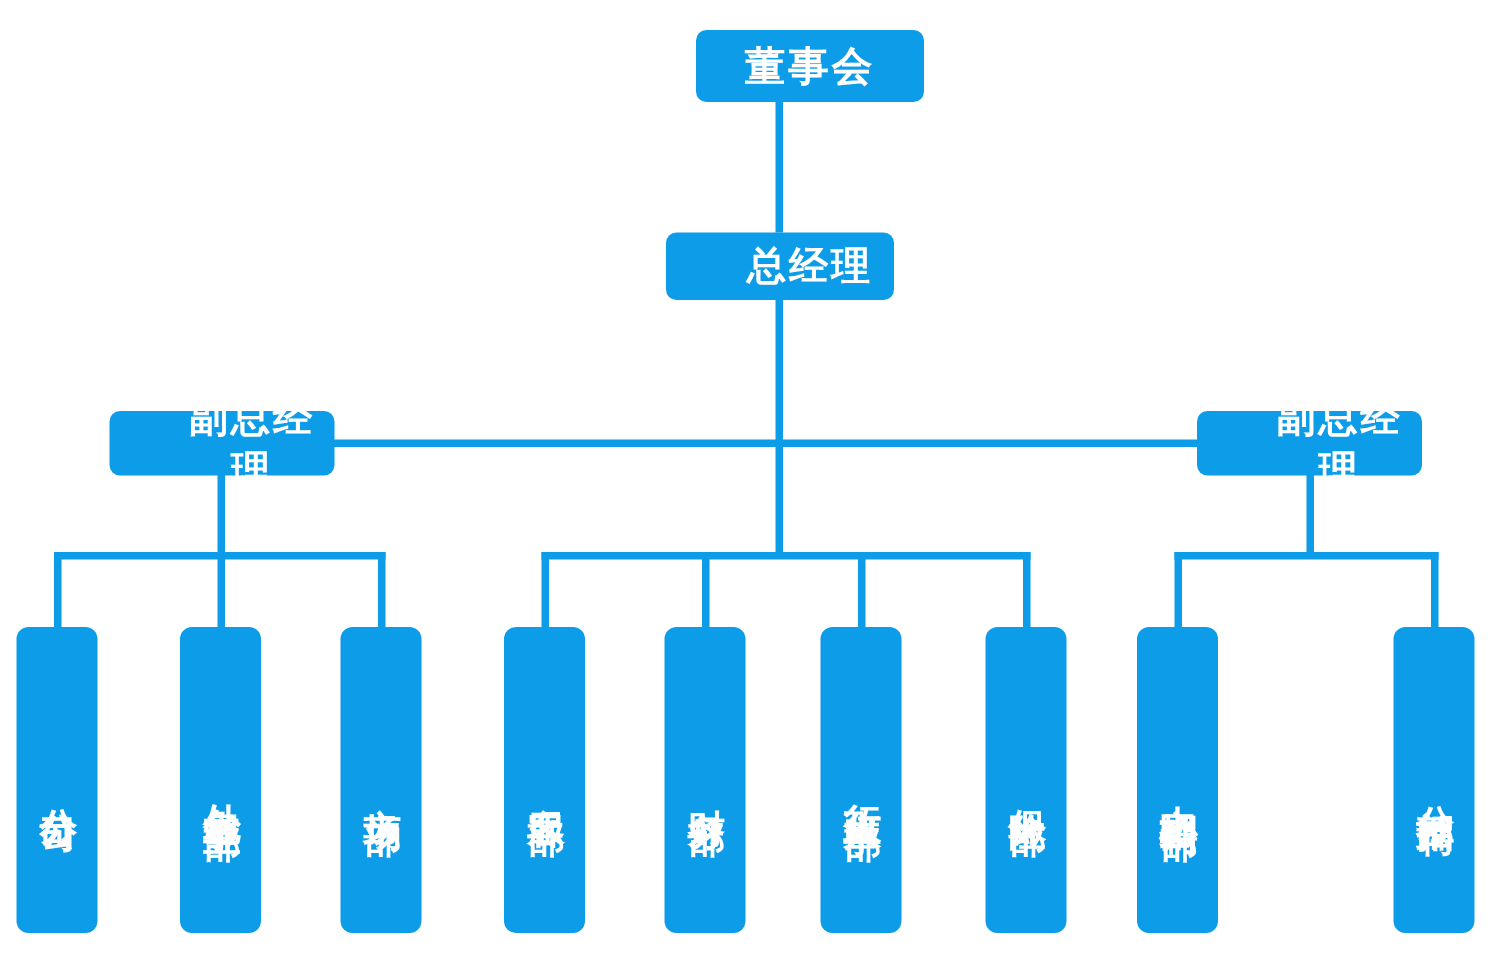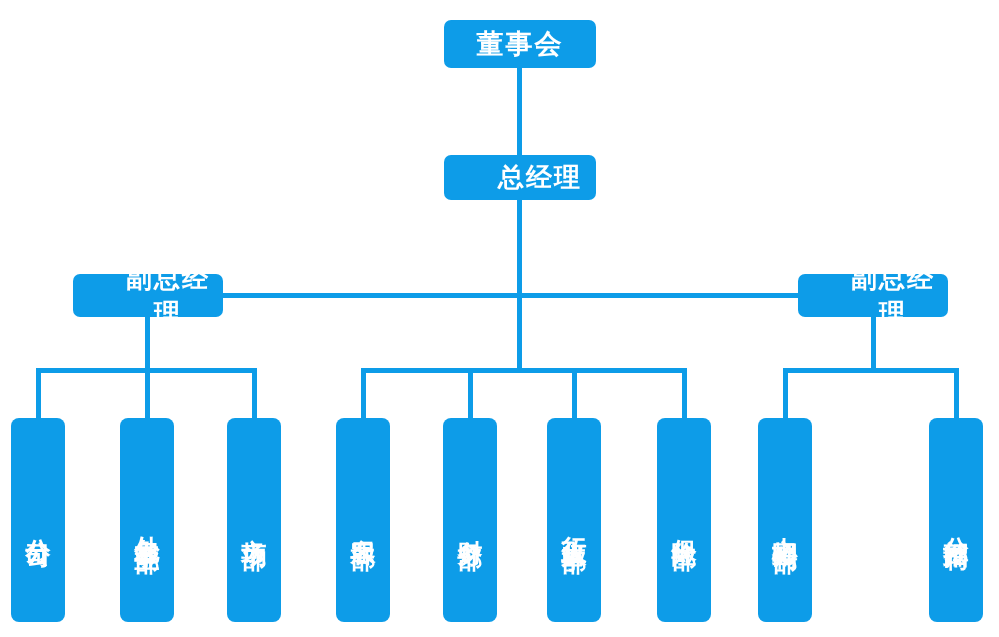--- a/index.html
+++ b/index.html
@@ -26,20 +26,21 @@
     align-items: center;
     justify-content: center;
     box-sizing: border-box;
     text-align: center;
     letter-spacing: 2px;
   }
   .node-top {
     font-size: 27px;
     font-weight: bold;
     font-family: "Liberation Serif", "DejaVu Serif", serif;
+    margin-left: 20px;
   }
   .node-mid {
     font-size: 26px;
     font-weight: bold;
     font-family: "Liberation Serif", "DejaVu Serif", serif;
     padding-left: 40px;
   }
   .node-leaf {
     font-size: 25px;
     font-weight: bold;

